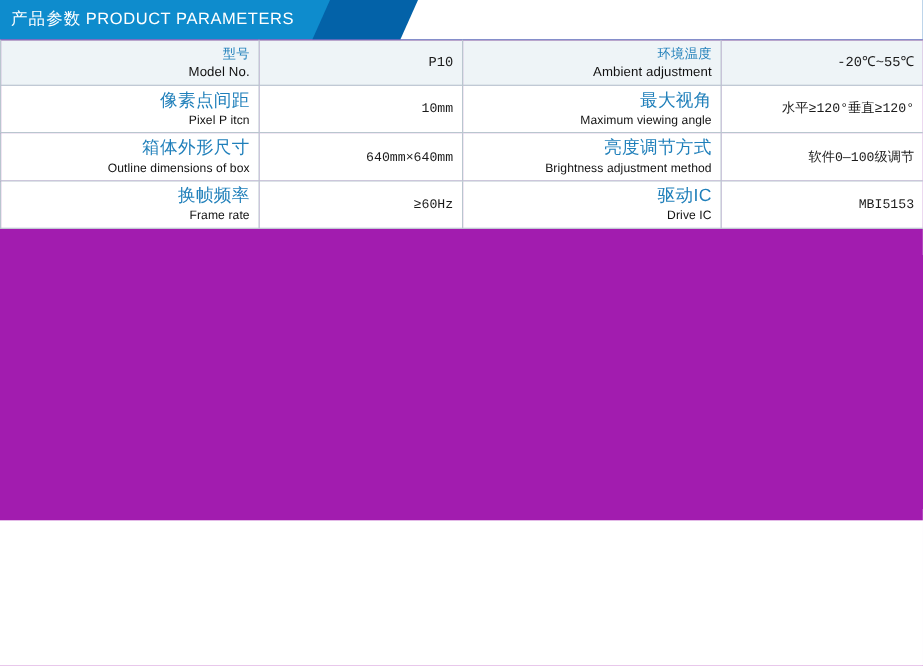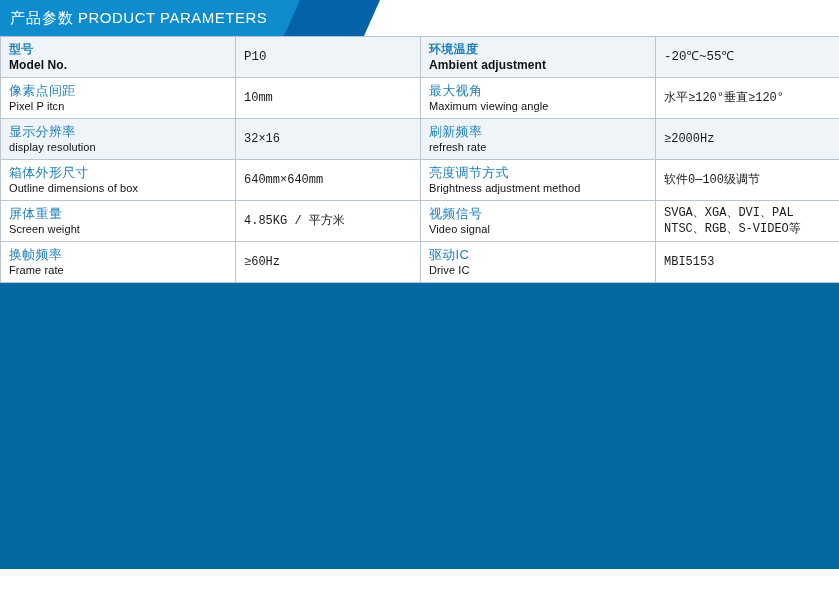--- a/index.html
+++ b/index.html
@@ -5,23 +5,24 @@
   * { box-sizing: border-box; }
   html, body {
     margin: 0; padding: 0;
     width: 839px; height: 605px;
     background: #ffffff;
     font-family: "Liberation Sans", sans-serif;
   }
   #page {
     position: relative;
     width: 839px;
-    height: 569px;
+    height: 473px;
     overflow: hidden;
-    background: #0369a1;
+    background: #a21caf;
+    text-align: right;
   }
 
   
   .header {
     position: relative;
     width: 839px;
     height: 36px;
     overflow: hidden;
   }
   .header .band-light {
@@ -85,40 +86,40 @@
   tr.even td { background: #ffffff; }
 
   
   col.c1 { width: 235px; }
   col.c2 { width: 185px; }
   col.c3 { width: 235px; }
   col.c4 { width: 184px; }
 
   td.label .cn {
     color: #1f7fba;
-    font-size: 13px;
+    font-size: 16px;
     display: block;
     letter-spacing: 0.3px;
   }
   td.label .en {
     color: #111111;
     font-size: 11px;
     display: block;
     letter-spacing: 0.1px;
   }
   td.value {
     font-family: Liberation Mono, monospace;
     font-size: 12px;
     color: #1b1b1b;
   }
   td.value .line { display: block; }
 
   tr.firstrow td.label .cn,
   tr.firstrow td.label .en {
-    font-weight: bold;
+    font-weight: normal;
     font-size: 12px;
   }
   tr.firstrow td.value { font-size: 12.5px; }
 </style>
 </head>
 <body>
 
 <div id="page">
 
   <div class="header">
@@ -163,71 +164,38 @@
             <span class="line">10mm</span>
           </td>
           <td class="label">
             <span class="cn">最大视角</span>
             <span class="en">Maximum viewing angle</span>
           </td>
           <td class="value">
             <span class="line">水平≥120°垂直≥120°</span>
           </td>
         </tr>
-        <tr class="odd">
-          <td class="label">
-            <span class="cn">显示分辨率</span>
-            <span class="en">display resolution</span>
-          </td>
-          <td class="value">
-            <span class="line">32×16</span>
-          </td>
-          <td class="label">
-            <span class="cn">刷新频率</span>
-            <span class="en">refresh rate</span>
-          </td>
-          <td class="value">
-            <span class="line">≥2000Hz</span>
-          </td>
-        </tr>
         <tr class="even">
           <td class="label">
             <span class="cn">箱体外形尺寸</span>
             <span class="en">Outline dimensions of box</span>
           </td>
           <td class="value">
             <span class="line">640mm×640mm</span>
           </td>
           <td class="label">
             <span class="cn">亮度调节方式</span>
             <span class="en">Brightness adjustment method</span>
           </td>
           <td class="value">
             <span class="line">软件0—100级调节</span>
           </td>
         </tr>
         <tr class="even">
           <td class="label">
-            <span class="cn">屏体重量</span>
-            <span class="en">Screen weight</span>
-          </td>
-          <td class="value">
-            <span class="line">4.85KG / 平方米</span>
-          </td>
-          <td class="label">
-            <span class="cn">视频信号</span>
-            <span class="en">Video signal</span>
-          </td>
-          <td class="value">
-            <span class="line">SVGA、XGA、DVI、PAL</span>
-            <span class="line">NTSC、RGB、S-VIDEO等</span>
-          </td>
-        </tr>
-        <tr class="even">
-          <td class="label">
             <span class="cn">换帧频率</span>
             <span class="en">Frame rate</span>
           </td>
           <td class="value">
             <span class="line">≥60Hz</span>
           </td>
           <td class="label">
             <span class="cn">驱动IC</span>
             <span class="en">Drive IC</span>
           </td>

